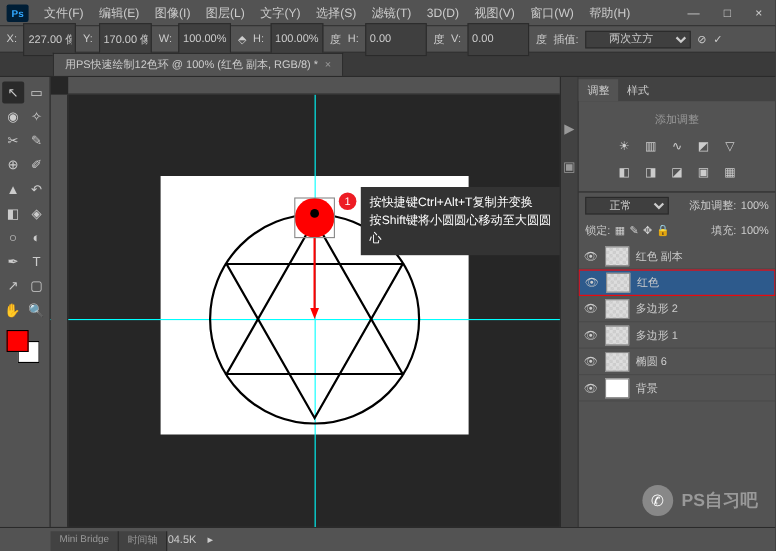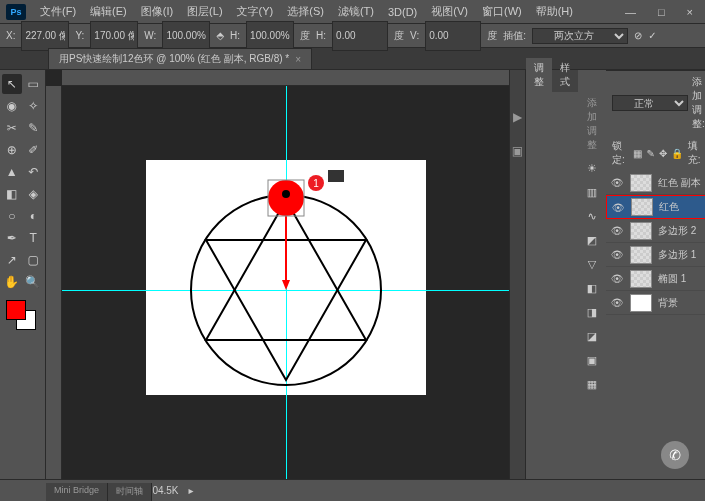--- a/index.html
+++ b/index.html
@@ -35,25 +35,25 @@
 .canvas-wrap { position: absolute; top: 16px; left: 16px; right: 0; bottom: 0; display: flex; align-items: center; justify-content: center; }
 .canvas { width: 280px; height: 235px; background: #fff; position: relative; margin-top: -10px; }
 .guide-h { position: absolute; left: -200px; right: -200px; height: 1px; background: #00ffff; top: 130px; }
 .guide-v { position: absolute; top: -200px; bottom: -200px; width: 1px; background: #00ffff; left: 140px; }
 
 .annot { position: absolute; top: 100px; left: 282px; background: #333; color: #fff; font-size: 11px; padding: 6px 8px; z-index: 20; line-height: 1.5; }
 .annot-badge { position: absolute; left: -20px; top: 5px; width: 16px; height: 16px; background: #ed1c24; border-radius: 50%; color: #fff; font-size: 10px; display: flex; align-items: center; justify-content: center; }
 
 .docks { width: 16px; background: #424242; border-left: 1px solid #2a2a2a; display: flex; flex-direction: column; align-items: center; padding-top: 40px; gap: 20px; color: #999; font-size: 12px; }
 
-.panels { width: 180px; background: #535353; border-left: 1px solid #2a2a2a; display: flex; flex-direction: row; }
+.panels { width: 180px; background: #535353; border-left: 1px solid #2a2a2a; display: flex; flex-direction: column; }
 .panel-tabs { display: flex; height: 22px; background: #424242; align-items: flex-end; }
 .panel-tab { font-size: 10px; color: #ccc; padding: 3px 8px; }
 .panel-tab.active { background: #535353; }
-.panel-body { padding: 6px; font-size: 10px; color: #ccc; margin-top: 16px; }
+.panel-body { padding: 6px; font-size: 10px; color: #ccc; }
 
 .adj-title { text-align: center; font-size: 10px; color: #999; padding: 4px 0; }
 .adj-icons { display: flex; justify-content: center; gap: 8px; padding: 4px 0; flex-wrap: wrap; }
 .adj-icons span { width: 16px; height: 16px; display: flex; align-items: center; justify-content: center; color: #ccc; font-size: 11px; }
 
 .layers-panel { flex: 1; display: flex; flex-direction: column; border-top: 1px solid #2a2a2a; }
 .layer-opts { display: flex; gap: 4px; padding: 4px 6px; font-size: 10px; color: #ccc; align-items: center; }
 .layer-list { flex: 1; overflow: auto; }
 .layer-row { display: flex; align-items: center; height: 24px; padding: 0 4px; gap: 6px; font-size: 10px; color: #ccc; border-bottom: 1px solid #4a4a4a; }
 .layer-row.selected { background: #2d5a8c; border: 1px solid #ff0000; }
@@ -186,20 +186,22 @@
           <circle cx="140" cy="34" r="4" fill="#000"></circle>
           <line x1="140" y1="50" x2="140" y2="125" stroke="#ff0000" stroke-width="2"></line>
           <polygon points="140,130 136,120 144,120" fill="#ff0000"></polygon>
           <rect x="122" y="20" width="36" height="36" fill="none" stroke="#888" stroke-width="1"></rect>
         </svg>
       </div>
     </div>
 
     <div class="annot">
       <div class="annot-badge">1</div>
+      <div>按快捷键Ctrl+Alt+T复制并变换</div>
+      <div>按Shift键将小圆圆心移动至大圆圆心</div>
     </div>
   </div>
 
   <div class="docks">
     <span>▶</span>
     <span>▣</span>
   </div>
 
   <div class="panels">
     <div class="panel-tabs">
@@ -256,21 +258,21 @@
     <span>多边形 2</span>
           </div>
           <div class="layer-row">
             <span class="eye">👁</span>
     <span class="thumb"></span>
     <span>多边形 1</span>
           </div>
           <div class="layer-row">
             <span class="eye">👁</span>
     <span class="thumb"></span>
-    <span>椭圆 1</span>
+    <span>椭圆 6</span>
           </div>
           <div class="layer-row">
             <span class="eye">👁</span>
     <span class="thumb white"></span>
     <span>背景</span>
           </div>
         </div>
     </div>
   </div>
 </div>
@@ -280,13 +282,14 @@
   <span>文档:452.2K/904.5K</span>
   <span>▸</span>
 </div>
 <div class="bottom-tabs">
   <div class="bottom-tab">Mini Bridge</div>
   <div class="bottom-tab">时间轴</div>
 </div>
 
 <div class="watermark">
   <div class="wm-icon">✆</div>
+  <div class="wm-text">PS自习吧</div>
 </div>
 
 </body></html>

